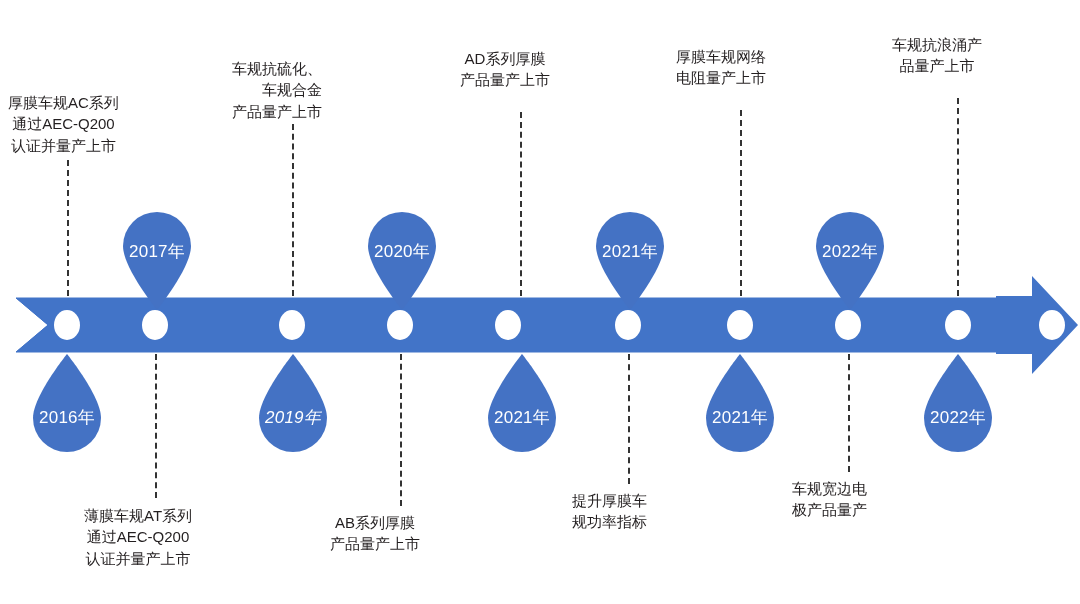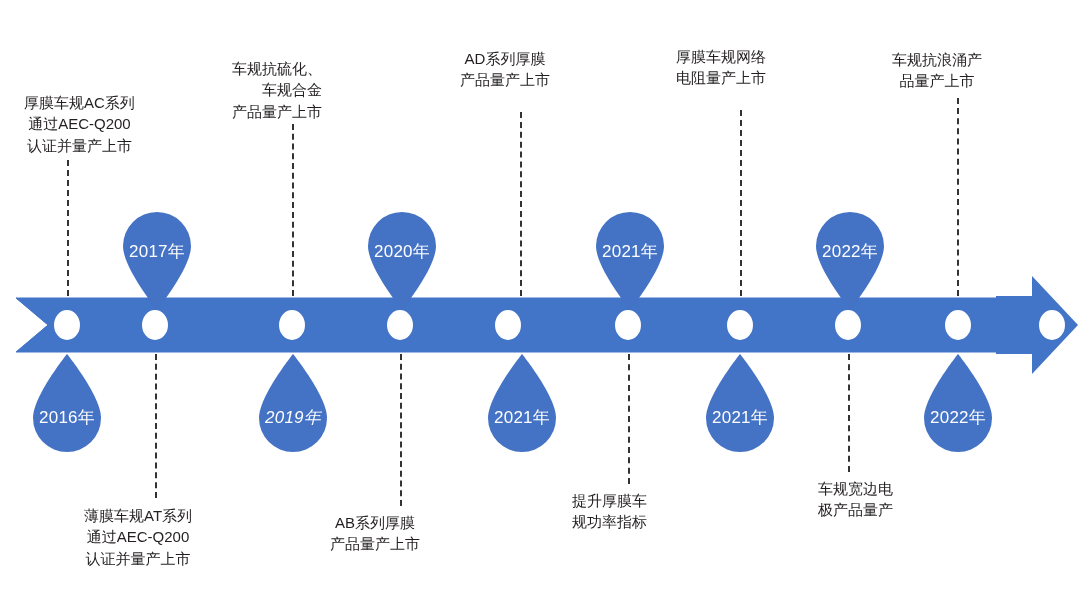--- a/index.html
+++ b/index.html
@@ -171,36 +171,36 @@
         <div class="pin-label">2021年</div>
       </div>
       <div class="pin up" style="left: 920px; top: 354px;">
         <svg class="pin-shape" viewBox="0 0 76 104">
           <path d="M38 0 C 38 0, 72 42, 72 64 A 34 34 0 1 1 4 64 C 4 42, 38 0, 38 0 Z" fill="#4472C4"></path>
         </svg>
         <div class="pin-label">2022年</div>
       </div>
     </div>
   <div id="captions">
-      <div class="caption" style="left: 24px; top: 92px;">厚膜车规AC系列
+      <div class="caption" style="left: 8px; top: 92px;">厚膜车规AC系列
 通过AEC-Q200
 认证并量产上市</div>
       <div class="caption" style="left: 232px; top: 58px; text-align: right;">车规抗硫化、
 车规合金
 产品量产上市</div>
       <div class="caption" style="left: 460px; top: 48px;">AD系列厚膜
 产品量产上市</div>
       <div class="caption" style="left: 676px; top: 46px;">厚膜车规网络
 电阻量产上市</div>
-      <div class="caption" style="left: 892px; top: 34px; margin-top: 15px;">车规抗浪涌产
+      <div class="caption" style="left: 892px; top: 34px;">车规抗浪涌产
 品量产上市</div>
       <div class="caption" style="left: 84px; top: 505px;">薄膜车规AT系列
 通过AEC-Q200
 认证并量产上市</div>
       <div class="caption" style="left: 330px; top: 512px;">AB系列厚膜
 产品量产上市</div>
       <div class="caption" style="left: 572px; top: 490px;">提升厚膜车
 规功率指标</div>
-      <div class="caption" style="left: 818px; top: 478px;">车规宽边电
+      <div class="caption" style="left: 792px; top: 478px;">车规宽边电
 极产品量产</div>
     </div>
 
 </div>
 
 </body></html>

